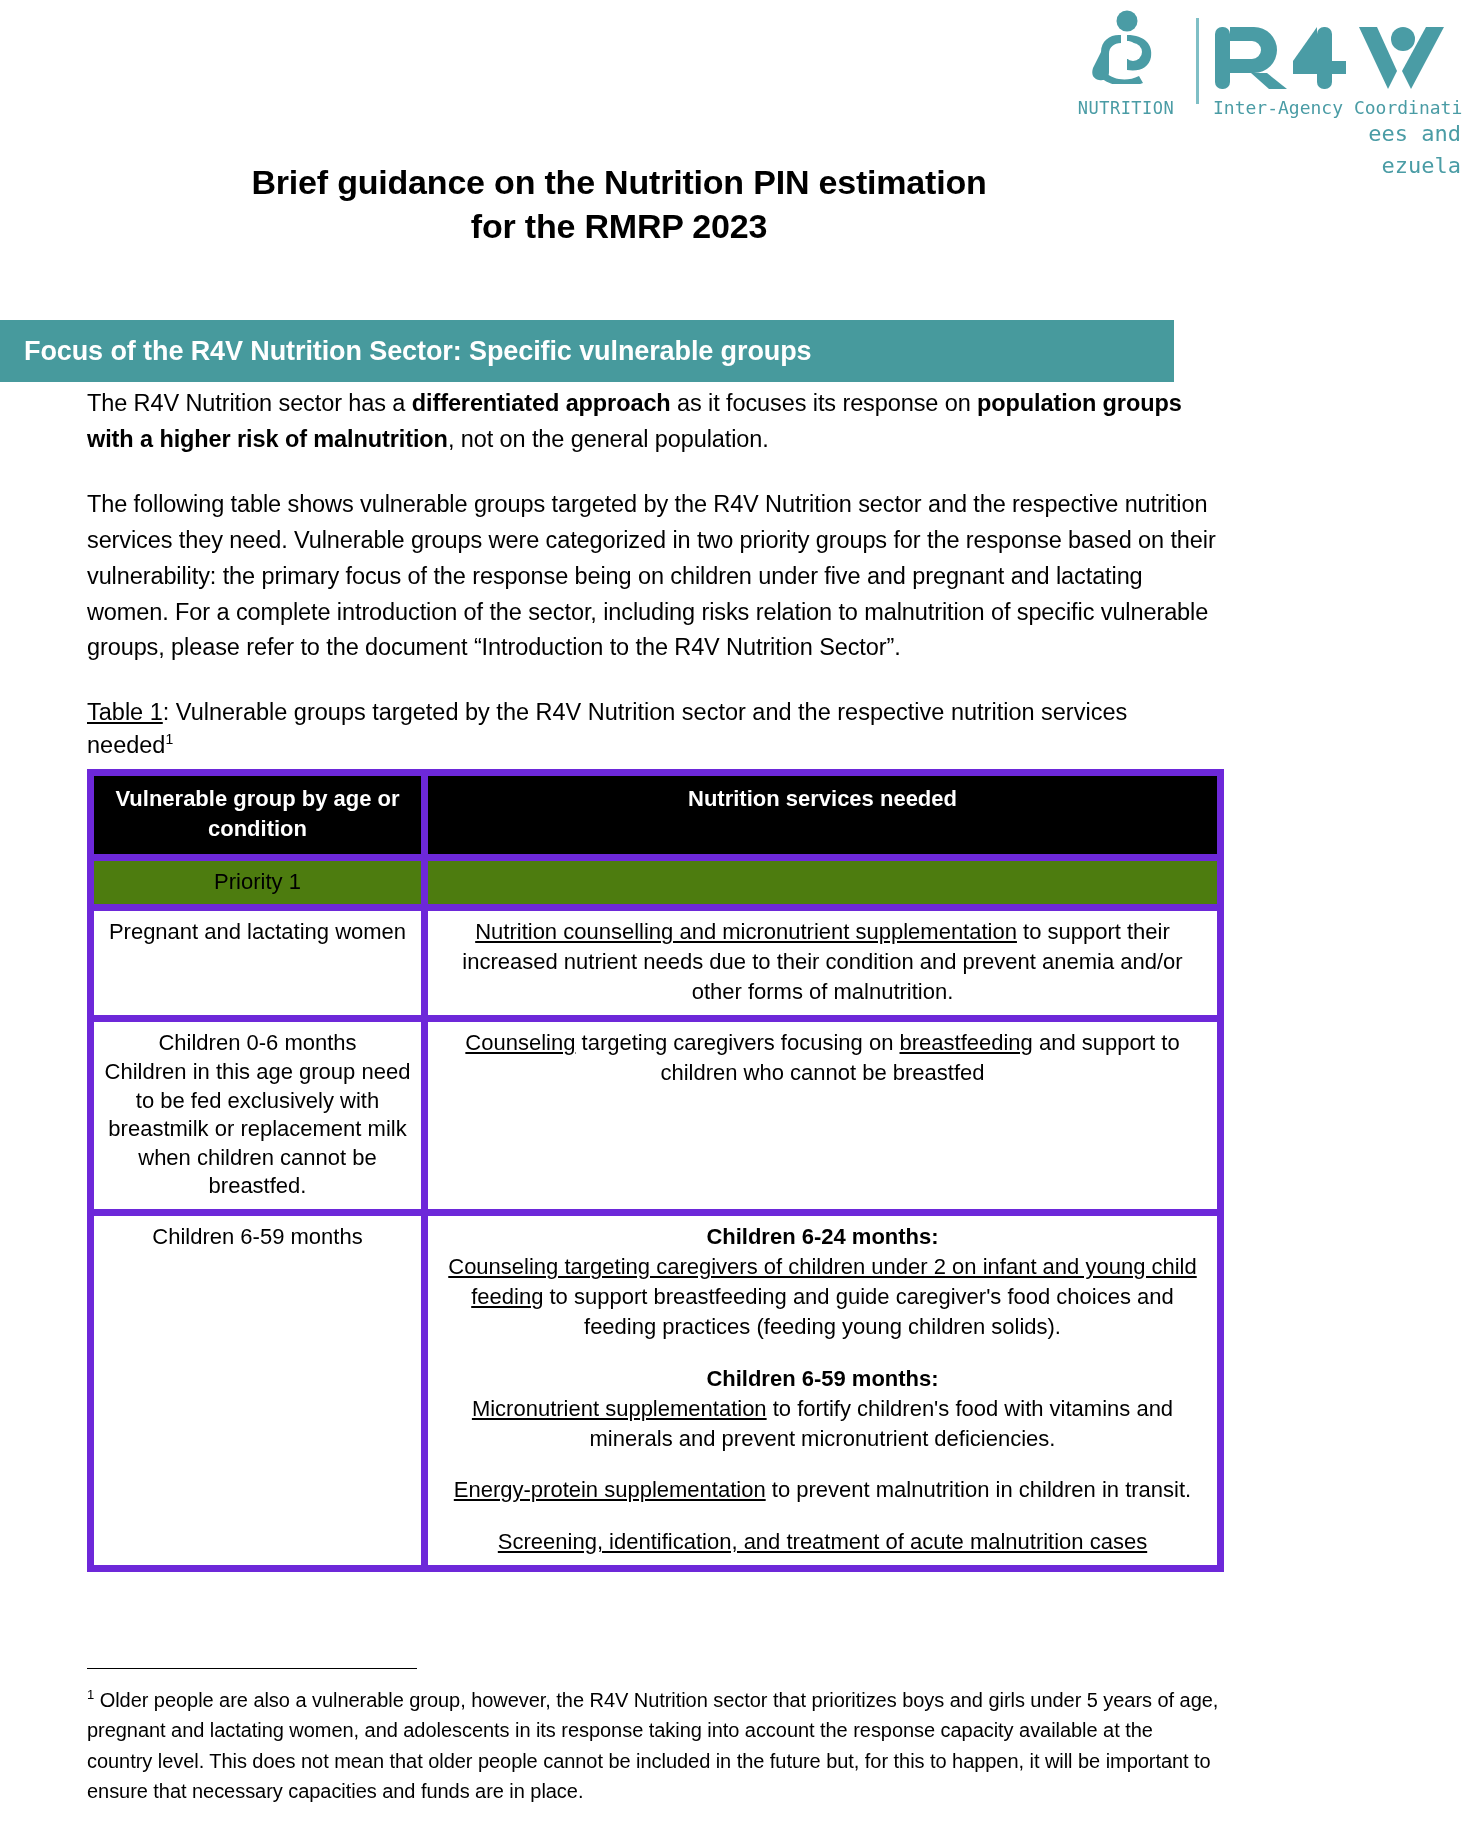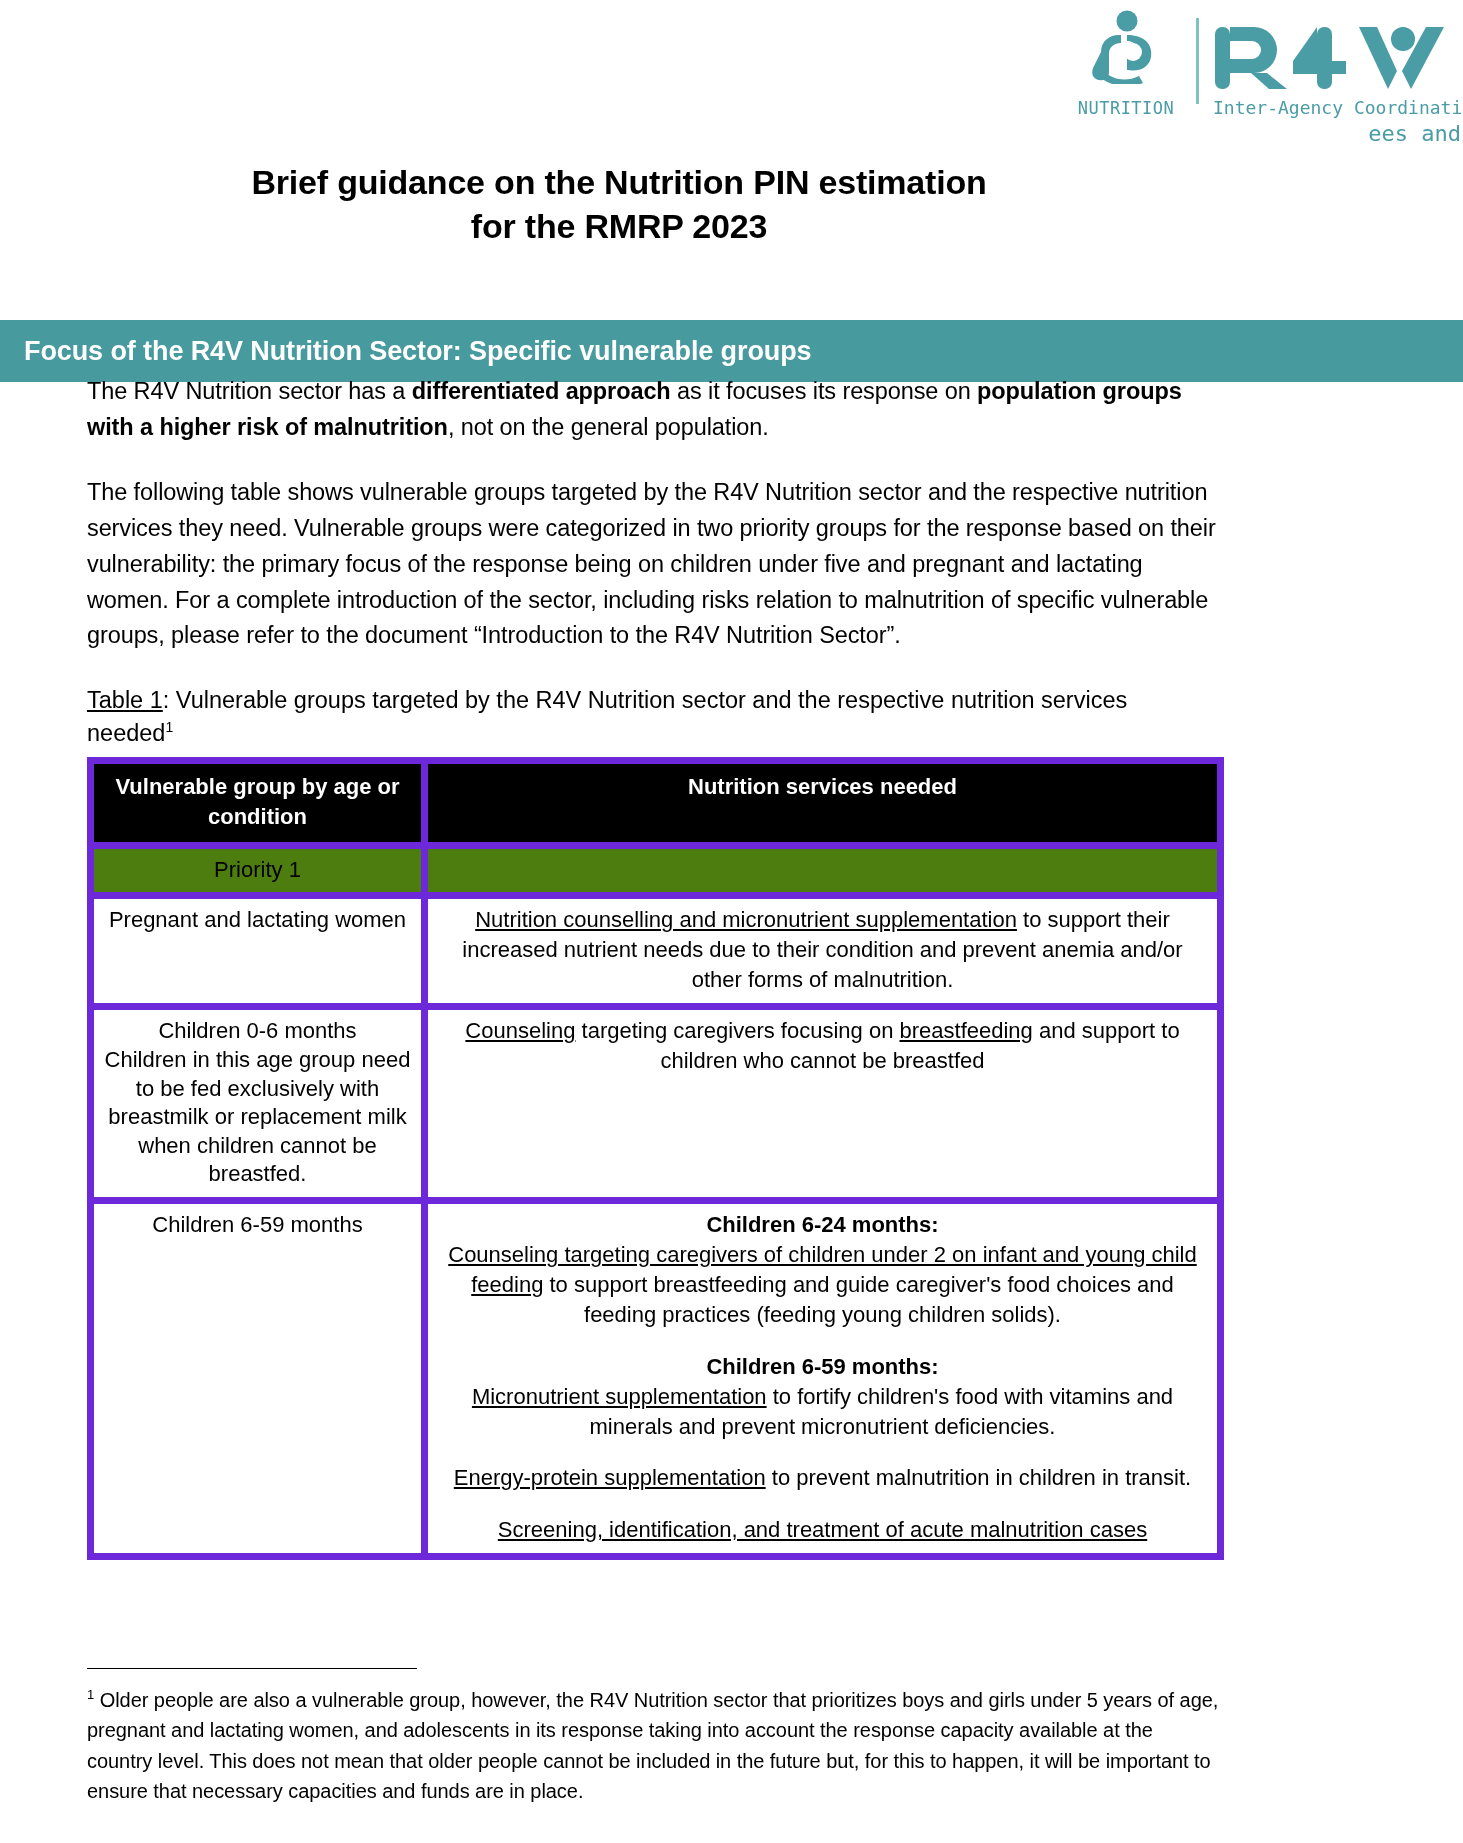--- a/index.html
+++ b/index.html
@@ -85,38 +85,38 @@
     font-weight: bold;
     line-height: 1.30;
     letter-spacing: -0.2px;
   }
 
   
   .banner {
     position: absolute;
     top: 320px;
     left: 0;
-    width: 1463px;
+    width: 1174px;
     height: 62px;
     background: #479A9D;
     display: flex;
     align-items: center;
   }
   .banner-text {
     color: #ffffff;
     font-size: 27px;
     font-weight: bold;
     padding-left: 24px;
     letter-spacing: -0.1px;
   }
 
   
   .body-wrap {
     position: absolute;
-    top: 374px;
+    top: 386px;
     left: 87px;
     width: 1130px;
   }
   .para {
     font-size: 23.5px;
     line-height: 1.52;
     margin: 0 0 30px 0;
     letter-spacing: -0.1px;
   }
   .para b { font-weight: bold; }
@@ -209,20 +209,21 @@
           <rect x="80" y="40" width="53" height="13"></rect>
           <path d="M146 6 l18 0 l20 44 l-9 18 z"></path>
           <path d="M213 6 l18 0 l-33 62 l-9 -18 z"></path>
           <circle cx="190" cy="18" r="12"></circle>
         </g>
       </svg>
       <div class="logo-sub">Inter-Agency Coordination</div>
     </div>
   </div>
   <div class="logo-clip">ees and</div>
+  <div class="logo-clip">ezuela</div>
 </div>
 
 <div class="doc-title">
   <div>Brief guidance on the Nutrition PIN estimation</div>
   <div>for the RMRP 2023</div>
 </div>
 
 <div class="banner">
   <div class="banner-text">Focus of the R4V Nutrition Sector: Specific vulnerable groups</div>
 </div>

